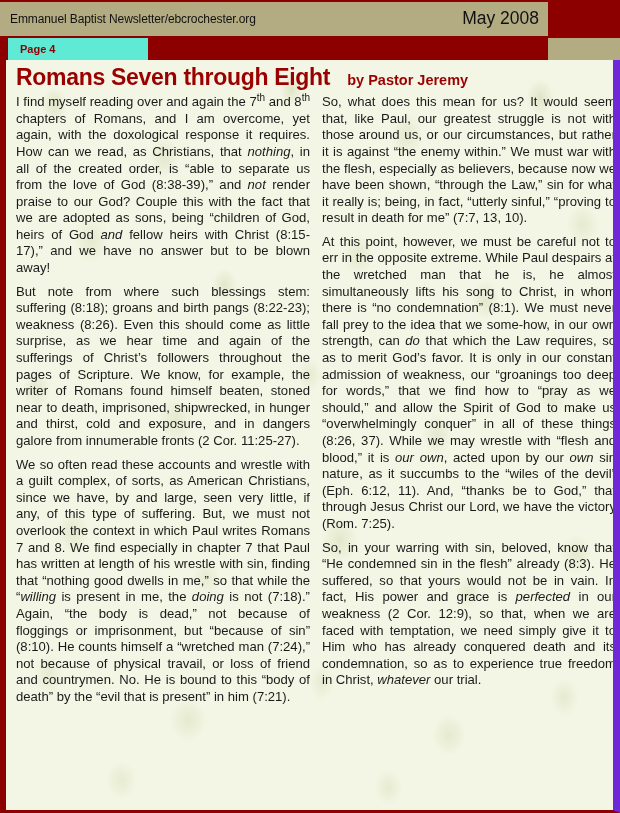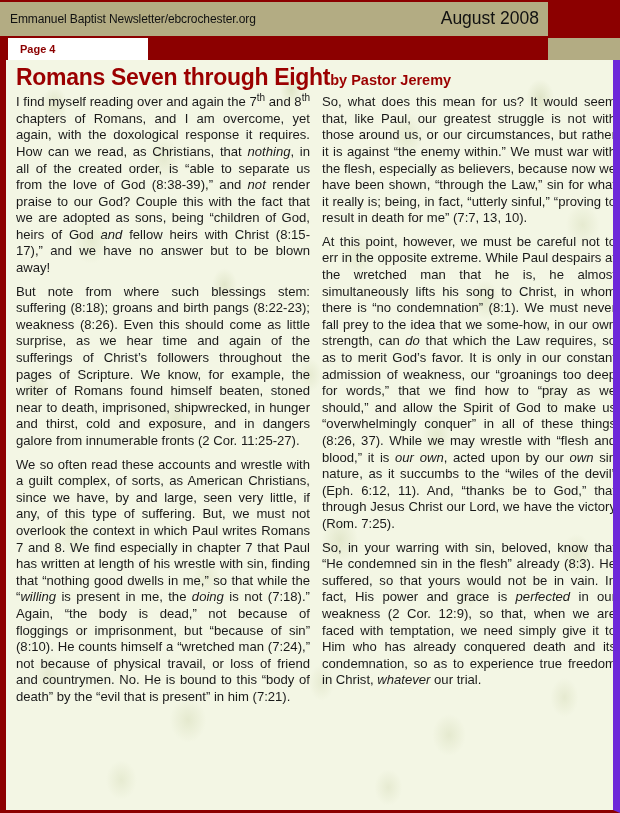--- a/index.html
+++ b/index.html
@@ -64,21 +64,21 @@
     right: 0; top: 0;
     width: 72px;
     height: 22px;
     background: #b3ac83;
   }
   .page-tab {
     position: absolute;
     left: 8px; top: 0px;
     width: 140px;
     height: 22px;
-    background: #ffffff;
+    background: #5eead4;
     display: flex;
     align-items: center;
     padding-left: 12px;
   }
   .page-tab-label {
     font-size: 11px;
     font-weight: bold;
     color: #8c0000;
     line-height: 1;
   }
@@ -149,21 +149,21 @@
     font-weight: bold;
     color: #9b0000;
     letter-spacing: -0.3px;
     line-height: 1.05;
     white-space: nowrap;
   }
   .headline-byline {
     font-size: 14.5px;
     font-weight: bold;
     color: #9b0000;
-    margin-left: 0;
+    margin-left: 17px;
     white-space: nowrap;
     line-height: 1.05;
   }
 
   
   .columns {
     display: flex;
     gap: 12px;
     padding: 0 3px 0 4px;
   }
@@ -185,21 +185,21 @@
   .col sup { font-size: 10px; vertical-align: super; line-height: 0; }
 </style>
 </head>
 <body>
 
 <div id="page">
 
   <div class="masthead">
     <div class="masthead-bar">
       <span class="masthead-title">Emmanuel Baptist Newsletter/ebcrochester.org</span>
-      <span class="masthead-date">August 2008</span>
+      <span class="masthead-date">May 2008</span>
     </div>
   </div>
 
   <div class="tabrow">
     <div class="tabrow-right"></div>
     <div class="page-tab">
       <span class="page-tab-label">Page 4</span>
     </div>
   </div>
 

